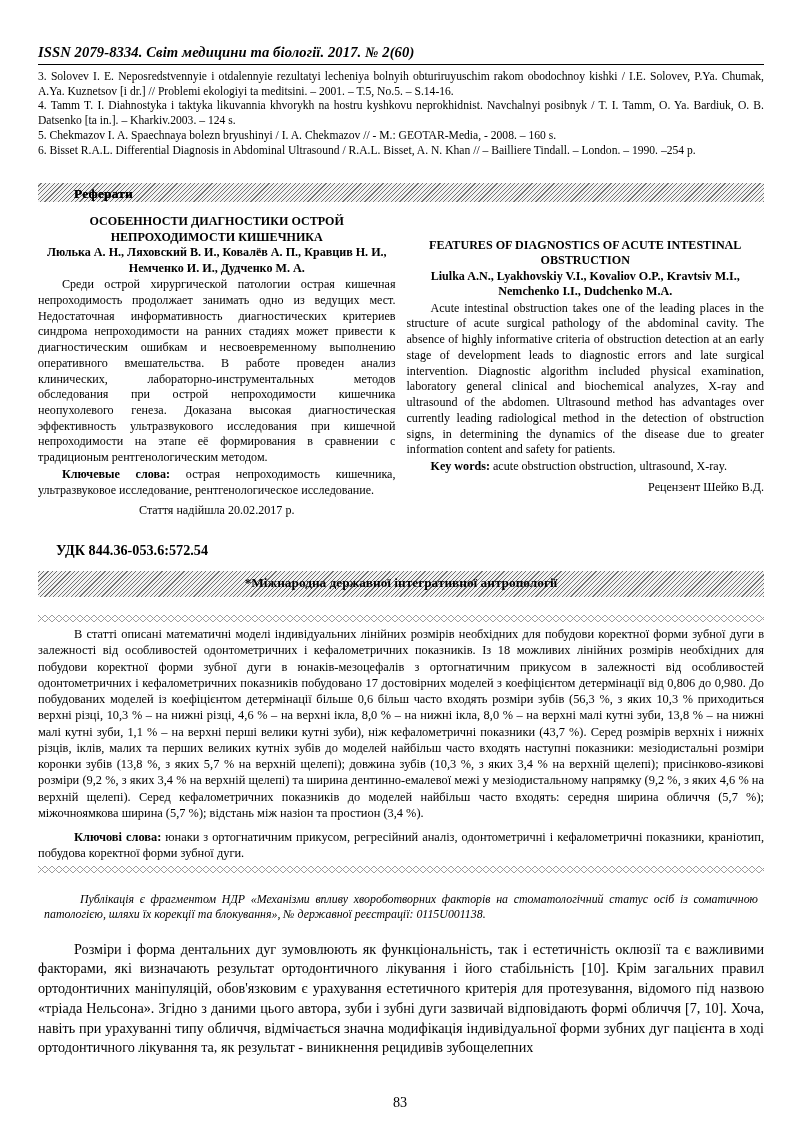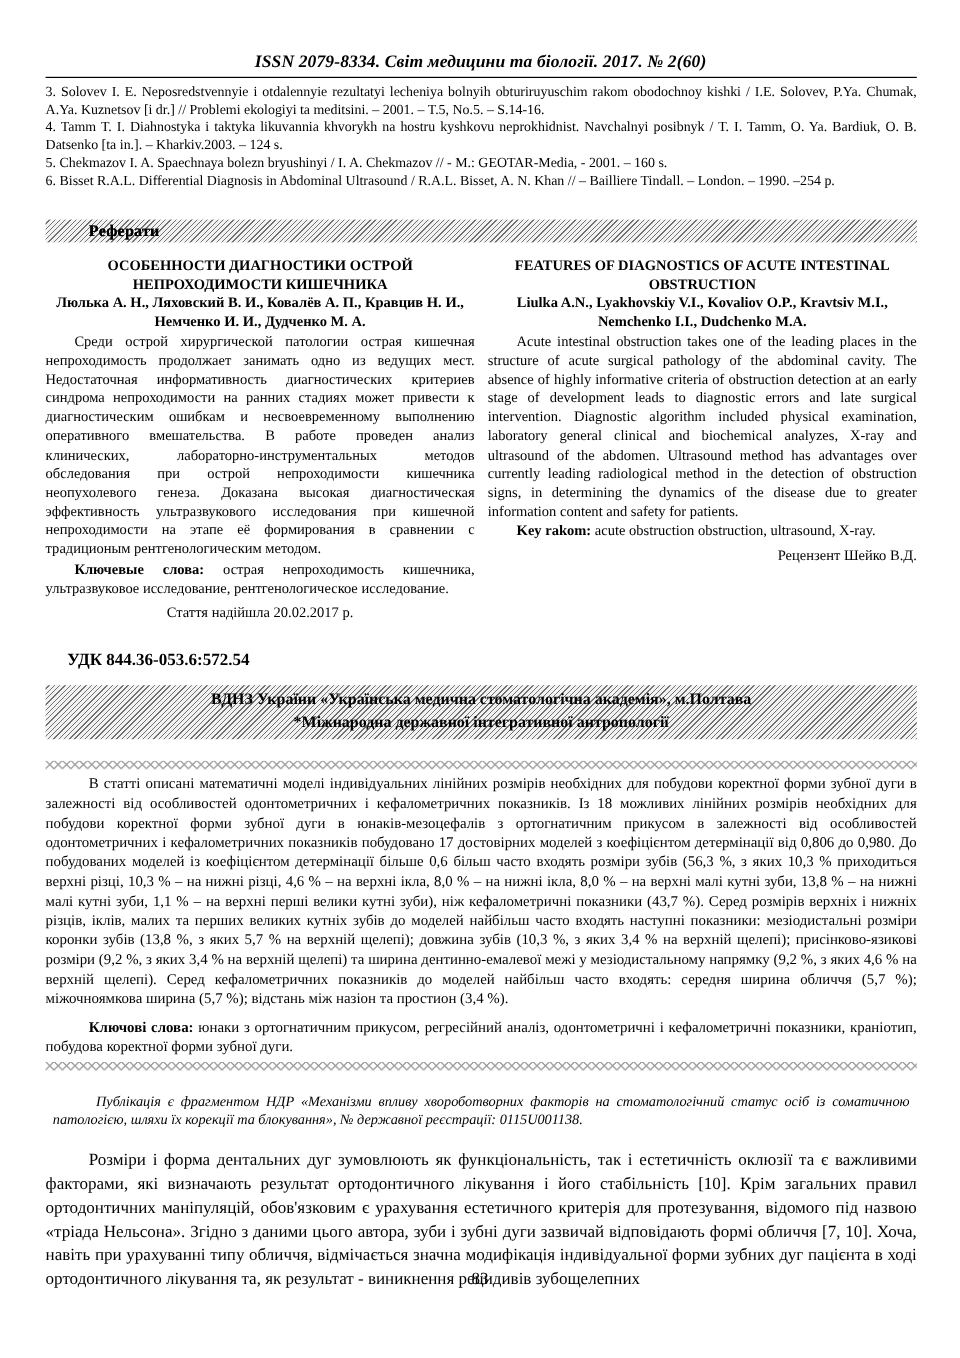--- a/index.html
+++ b/index.html
@@ -24,21 +24,21 @@
   }
   .content {
     position: absolute;
     left: 38px;
     top: 0;
     width: 726px;
   }
 
   
   .runhead {
-    text-align: center;
+    text-align: left;
     font-style: italic;
     font-weight: bold;
     font-size: 14.6px;
     letter-spacing: 0.1px;
     padding-top: 44px;
     padding-right: 1px;
   }
   .runhead-rule {
     border-bottom: 1.6px solid #000;
     margin-top: 3px;
@@ -81,20 +81,21 @@
     font-size: 13.4px;
     letter-spacing: 0.2px;
     text-shadow: 0 0 0 #000;
   }
 
   
   .abs-cols {
     display: flex;
     gap: 11px;
     margin-top: 12px;
+    align-items: center;
   }
   .abs-col {
     flex: 1 1 0;
     min-width: 0;
   }
   .abs-title {
     text-align: center;
     font-weight: bold;
     font-size: 12.1px;
     line-height: 1.28;
@@ -214,39 +215,39 @@
     text-align: justify;
     margin-top: 17px;
   }
   .body-text p { margin: 0; text-indent: 36px; }
 
   
   .pageno {
     position: absolute;
     left: 0;
     right: 0;
-    top: 1058px;
+    top: 1094px;
     text-align: center;
     font-size: 14.2px;
   }
 </style>
 </head>
 <body>
 
 <div class="page">
 
   <div class="content">
 
     <div class="runhead">ISSN 2079-8334. Світ медицини та біології. 2017. № 2(60)</div>
     <div class="runhead-rule"></div>
 
     <div class="refs">
       <p>3. Solovev I. E. Neposredstvennyie i otdalennyie rezultatyi lecheniya bolnyih obturiruyuschim rakom obodochnoy kishki / I.E. Solovev, P.Ya. Chumak, A.Ya. Kuznetsov [i dr.] // Problemi ekologiyi ta meditsini. – 2001. – T.5, No.5. – S.14-16.</p>
       <p>4. Tamm T. I. Diahnostyka i taktyka likuvannia khvorykh na hostru kyshkovu neprokhidnist. Navchalnyi posibnyk / T. I. Tamm, O. Ya. Bardiuk, O. B. Datsenko [ta in.]. – Kharkiv.2003. – 124 s.</p>
-      <p>5. Chekmazov I. A. Spaechnaya bolezn bryushinyi / I. A. Chekmazov // - M.: GEOTAR-Media, - 2001. – 160 s.</p>
+      <p>5. Chekmazov I. A. Spaechnaya bolezn bryushinyi / I. A. Chekmazov // - M.: GEOTAR-Media, - 2008. – 160 s.</p>
       <p>6. Bisset R.A.L. Differential Diagnosis in Abdominal Ultrasound / R.A.L. Bisset, A. N. Khan // – Bailliere Tindall. – London. – 1990. –254 p.</p>
     </div>
 
     <div class="hatch banner-referaty">
       <span>Реферати</span>
     </div>
 
     <div class="abs-cols">
 
       <div class="abs-col">
@@ -258,30 +259,29 @@
         <div class="abs-kw"><b>Ключевые слова:</b> <span>острая непроходимость кишечника, ультразвуковое исследование, рентгенологическое исследование.</span></div>
         <div class="abs-foot center-ish">Стаття надійшла 20.02.2017 р.</div>
       </div>
 
       <div class="abs-col">
         <div class="abs-title">FEATURES OF DIAGNOSTICS OF ACUTE INTESTINAL OBSTRUCTION</div>
         <div class="abs-authors">Liulka A.N., Lyakhovskiy V.I., Kovaliov O.P., Kravtsiv M.I., Nemchenko I.I., Dudchenko M.A.</div>
         <div class="abs-body">
           <p>Acute intestinal obstruction takes one of the leading places in the structure of acute surgical pathology of the abdominal cavity. The absence of highly informative criteria of obstruction detection at an early stage of development leads to diagnostic errors and late surgical intervention. Diagnostic algorithm included physical examination, laboratory general clinical and biochemical analyzes, X-ray and ultrasound of the abdomen. Ultrasound method has advantages over currently leading radiological method in the detection of obstruction signs, in determining the dynamics of the disease due to greater information content and safety for patients.</p>
         </div>
-        <div class="abs-kw"><b>Key rakom:</b> <span>acute obstruction obstruction, ultrasound, X-ray.</span></div>
+        <div class="abs-kw"><b>Key words:</b> <span>acute obstruction obstruction, ultrasound, X-ray.</span></div>
         <div class="abs-foot">Рецензент Шейко В.Д.</div>
       </div>
 
     </div>
 
     <div class="udk">УДК 844.36-053.6:572.54</div>
 
     <div class="hatch banner-authors">
-      <div>ВДНЗ України «Українська медична стоматологічна академія», м.Полтава</div>
       <div>*Міжнародна державної інтегративної антропології</div>
     </div>
 
 
     <div class="wavebox">
       <div class="wave"></div>
       <div class="wavebox-inner">
         <div class="art-abs">
           <p>В статті описані математичні моделі індивідуальних лінійних розмірів необхідних для побудови коректної форми зубної дуги в залежності від особливостей одонтометричних і кефалометричних показників. Із 18 можливих лінійних розмірів необхідних для побудови коректної форми зубної дуги в юнаків-мезоцефалів з ортогнатичним прикусом в залежності від особливостей одонтометричних і кефалометричних показників побудовано 17 достовірних моделей з коефіцієнтом детермінації від 0,806 до 0,980. До побудованих моделей із коефіцієнтом детермінації більше 0,6 більш часто входять розміри зубів (56,3 %, з яких 10,3 % приходиться верхні різці, 10,3 % – на нижні різці, 4,6 % – на верхні ікла, 8,0 % – на нижні ікла, 8,0 % – на верхні малі кутні зуби, 13,8 % – на нижні малі кутні зуби, 1,1 % – на верхні перші велики кутні зуби), ніж кефалометричні показники (43,7 %). Серед розмірів верхніх і нижніх різців, іклів, малих та перших великих кутніх зубів до моделей найбільш часто входять наступні показники: мезіодистальні розміри коронки зубів (13,8 %, з яких 5,7 % на верхній щелепі); довжина зубів (10,3 %, з яких 3,4 % на верхній щелепі); присінково-язикові розміри (9,2 %, з яких 3,4 % на верхній щелепі) та ширина дентинно-емалевої межі у мезіодистальному напрямку (9,2 %, з яких 4,6 % на верхній щелепі). Серед кефалометричних показників до моделей найбільш часто входять: середня ширина обличчя (5,7 %); міжочноямкова ширина (5,7 %); відстань між назіон та простион (3,4 %).</p>
         </div>

